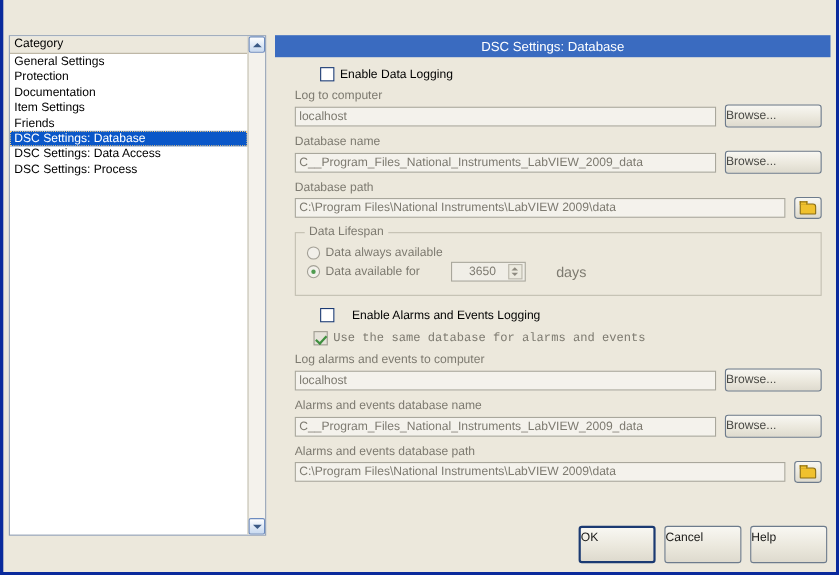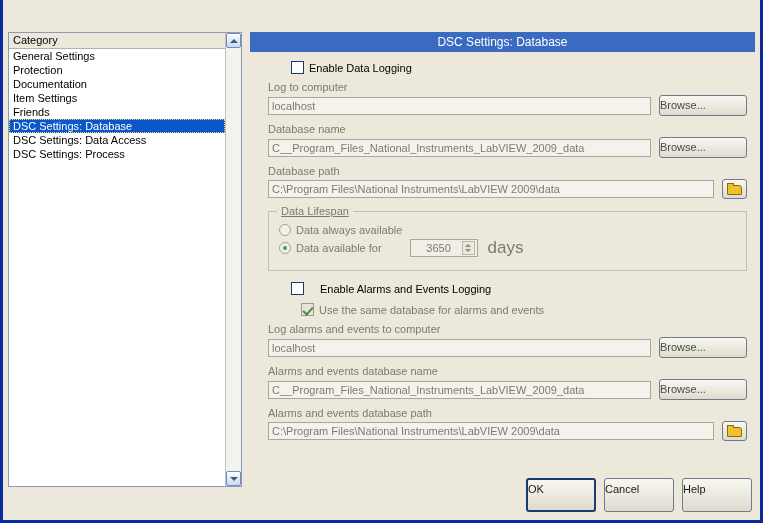--- a/index.html
+++ b/index.html
@@ -309,21 +309,20 @@
     padding: 12px 0 10px 0;
   }
   .groupbox-title {
     position: absolute;
     left: 8px;
     top: -7px;
     background: #ece8dc;
     padding: 0 4px;
     font-size: 11px;
     color: #7d7a70;
-    text-decoration: underline;
   }
   .radio-row {
     display: flex;
     align-items: center;
     margin-left: 10px;
     margin-bottom: 2px;
   }
   .radio {
     width: 12px;
     height: 12px;
@@ -381,22 +380,22 @@
     position: absolute;
     left: 50%;
     width: 0; height: 0;
     border-left: 3px solid transparent;
     border-right: 3px solid transparent;
     transform: translateX(-50%);
   }
   .spin-btns::before { top: 2px; border-bottom: 3px solid #8e8b80; }
   .spin-btns::after { bottom: 2px; border-top: 3px solid #8e8b80; }
   .units-label {
-    margin-left: 10px;
-    font-size: 17px;
+    margin-left: 28px;
+    font-size: 13px;
     color: #7d7a70;
   }
 
   
   #footer {
     position: absolute;
     right: 8px;
     bottom: 8px;
     display: flex;
   }
@@ -487,21 +486,21 @@
             </span>
             <span class="units-label">days</span>
           </div>
         </div>
 
         <div class="row-check" style="margin-top:11px;gap:11px;">
           <span class="checkbox"></span>
           <span class="check-label">Enable Alarms and Events Logging</span>
         </div>
 
-        <div class="row-check" style="margin-left:18px;margin-top:8px;">
+        <div class="row-check" style="margin-left:2px;margin-top:8px;font-family:Liberation Mono, monospace;">
           <span class="checkbox checked disabled"></span>
           <span class="check-label dim">Use the same database for alarms and events</span>
         </div>
 
         <div class="field-label">Log alarms and events to computer</div>
         <div class="field-row">
           <div class="textbox">localhost</div>
           <div class="btn btn-browse">Browse...</div>
         </div>
 

